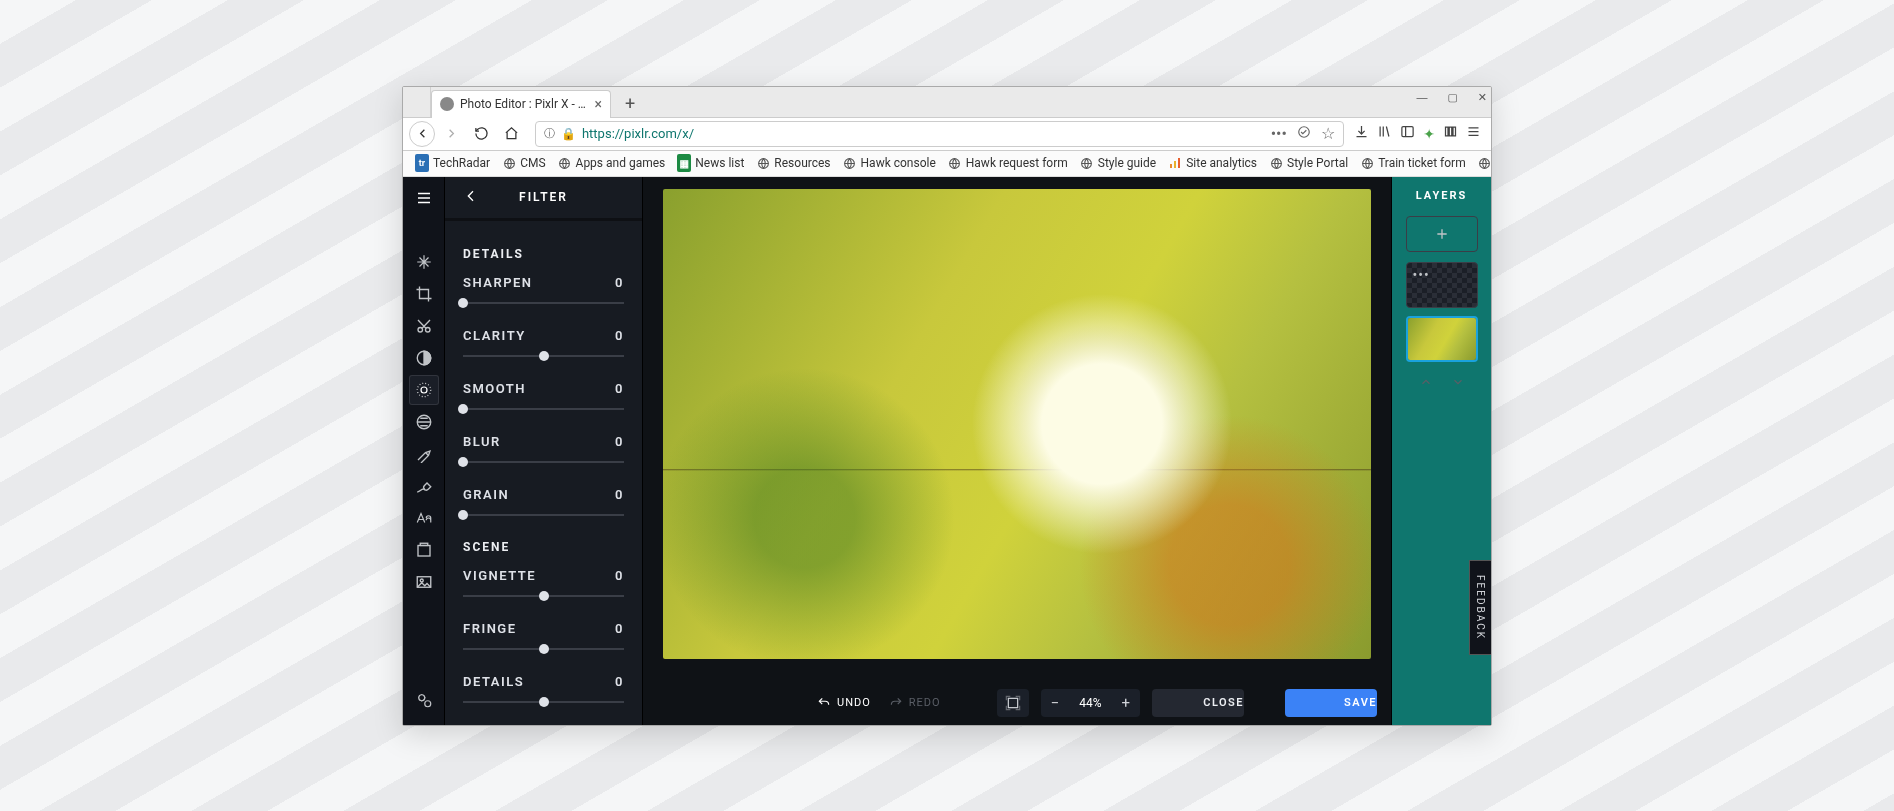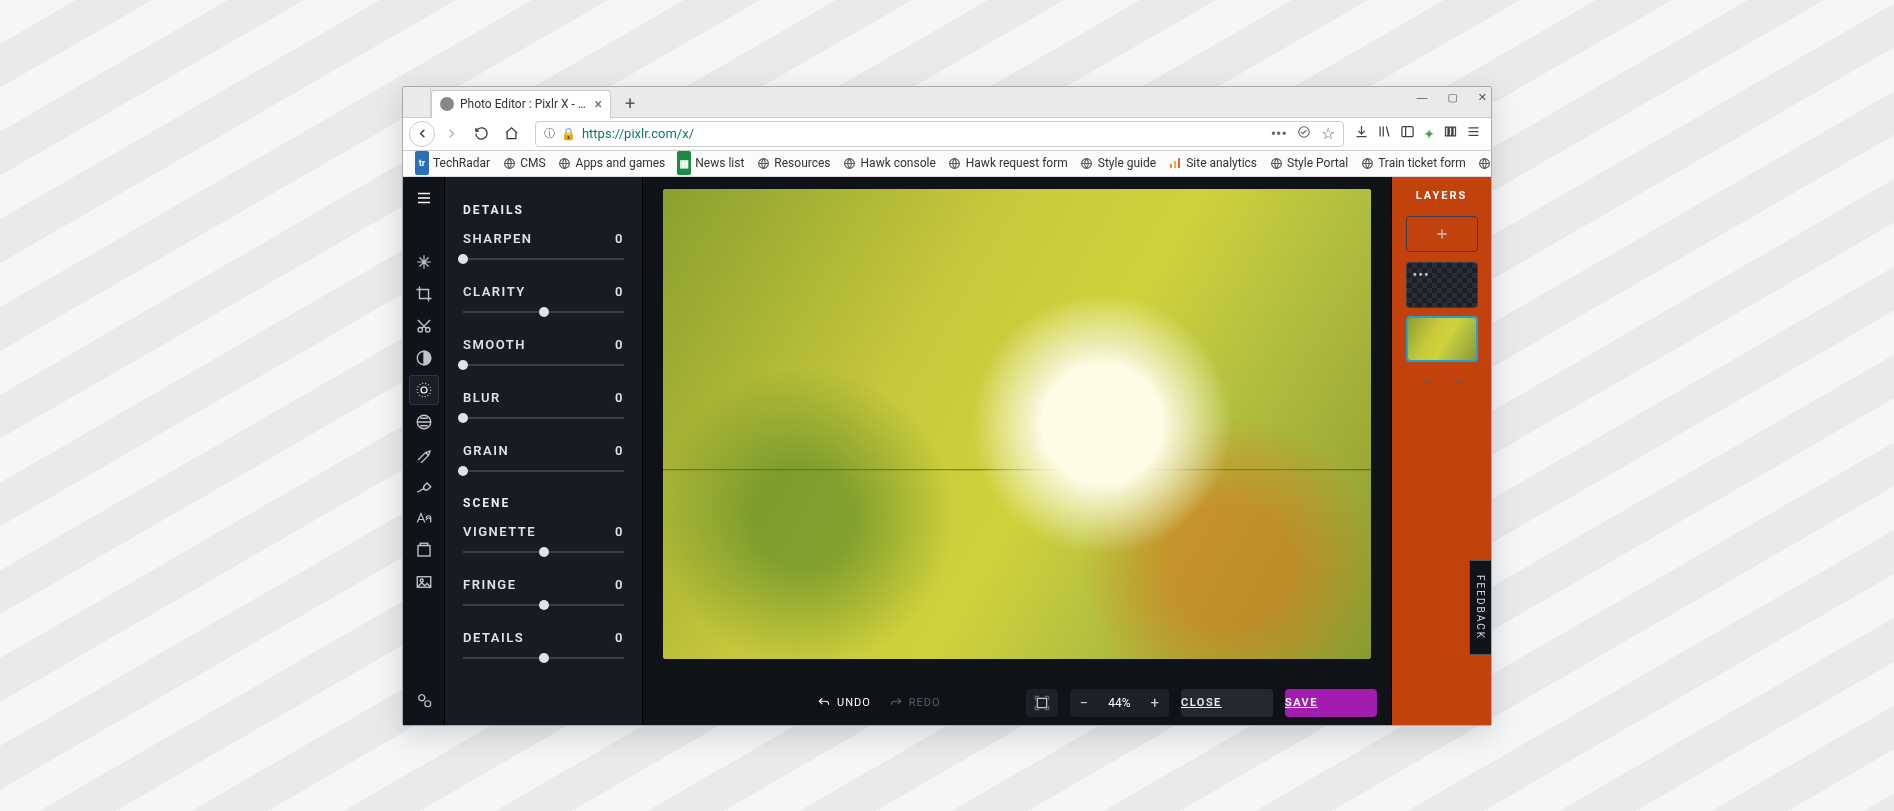--- a/index.html
+++ b/index.html
@@ -60,21 +60,21 @@
   .urlbar .url { flex: 1; font-size: 13px; color: #0f766e; }
   .urlbar .right { display: flex; align-items: center; gap: 10px; color: #666; }
   .righticons { display: flex; gap: 8px; align-items: center; color: #444; padding-right: 4px;}
   .righticons span { cursor: pointer; }
   .bookmarks {
     height: 26px; background: #fbfbfb; border-bottom: 1px solid #ddd;
     display: flex; align-items: center; padding: 0 6px; gap: 2px;
     font-size: 12px; color: #333; overflow: hidden;
   }
   .bm { display: flex; align-items: center; gap: 4px; padding: 2px 6px; cursor: pointer; border-radius: 3px; white-space: nowrap;}
-  .bm-icon { width: 14px; height: 24px; display:inline-flex; align-items:center; justify-content:center; }
+  .bm-icon { width: 14px; height: 18px; display:inline-flex; align-items:center; justify-content:center; }
   
   .app { flex: 1; display: flex; background: #0f1114; color: #fff; min-height: 0;}
   .toolcol {
     width: 42px; background: #10131a;
     display: flex; flex-direction: column; align-items: center; padding-top: 6px; gap: 2px;
     border-right: 1px solid #000;
   }
   .toolbtn {
     width: 30px; height: 30px; display: flex; align-items: center; justify-content: center;
     color: #c0c3c7; cursor: pointer; border-radius: 3px;
@@ -119,25 +119,25 @@
     height: 44px; display:flex; align-items:center; justify-content:flex-end; gap: 12px;
     padding: 0 14px;
   }
   .historybtns { margin-right:auto; margin-left: 160px; display:flex; gap:18px; font-size:11px; letter-spacing:1px;}
   .hbtn { display:flex; align-items:center; gap:6px; cursor:pointer;}
   .hbtn.disabled { color:#5a5e66; }
   .iconbtn { width:32px; height:28px; background:#1b2029; border-radius:4px; display:flex; align-items:center; justify-content:center; cursor:pointer; color:#d0d3d8;}
   .zoom { display:flex; align-items:center; background:#1b2029; border-radius:4px; height:28px;}
   .zoom span { padding: 0 10px; font-size:12px;}
   .zoom .zb { padding:0 10px; cursor:pointer; font-size:15px; color:#d0d3d8;}
-  .bigbtn { min-width: 92px; height:28px; border-radius:4px; display:flex; align-items:center; justify-content:flex-start; font-size:11px; letter-spacing:1.5px; cursor:pointer; font-weight:600;text-decoration:underline;}
+  .bigbtn { min-width: 92px; height:28px; border-radius:4px; display:flex; align-items:center; justify-content:flex-end; font-size:11px; letter-spacing:1.5px; cursor:pointer; font-weight:600;}
   .bigbtn.grey { background:#242831; color:#eceef2;}
-  .bigbtn.blue { background:#a21caf; color:#fff;}
+  .bigbtn.blue { background:#3b82f6; color:#fff;margin-left:29px;}
   .layers {
-    width: 100px; background:#c2410c; border-left:1px solid #000;
+    width: 100px; background:#0f766e; border-left:1px solid #000;
     display:flex; flex-direction:column; align-items:center; padding:12px 0;
     position:relative;
   }
   .layers .title { font-size:11px; letter-spacing:2px; font-weight:700; margin-bottom:14px;}
   .addlayer { width:72px; height:36px; border:1px solid #3a3e47; border-radius:4px; display:flex; align-items:center; justify-content:center; cursor:pointer; margin-bottom:10px;}
   .layerthumb { width:72px; height:46px; border-radius:4px; margin-bottom:8px; cursor:pointer; position:relative;}
   .layerthumb.checker {
     background-image: linear-gradient(45deg,#2a2e37 25%,transparent 25%,transparent 75%,#2a2e37 75%),
                       linear-gradient(45deg,#2a2e37 25%,transparent 25%,transparent 75%,#2a2e37 75%);
     background-size: 10px 10px; background-position: 0 0, 5px 5px; background-color:#1b1f27;
@@ -418,20 +418,28 @@
       <div class="toolbtn bottom">
           <svg viewBox="0 0 24 24" stroke="currentColor" stroke-width="1.6" fill="none">
             <circle cx="9" cy="9" r="4"></circle>
             <circle cx="17" cy="17" r="4"></circle>
             <path d="M9 4v1M9 13v1M4 9h1M13 9h1M6 6l.7.7M11.3 11.3L12 12M12 6l-.7.7M6.7 11.3L6 12"></path>
           </svg>
         </div>
     </div>
 
     <div class="filterpanel">
+      <div class="hdr">
+        <span class="back"><svg width="16" height="16" viewBox="0 0 24 24" stroke="#fff" stroke-width="2" fill="none">
+              <path d="M15 5l-7 7 7 7"></path>
+              <path d="M8 12h12" opacity="0"></path>
+            </svg></span>
+        <span style="flex:1;text-align:center">FILTER</span>
+        <span style="width:16px"></span>
+      </div>
       <div class="filterbody" id="filterbody">
           <div class="section-title">DETAILS</div>
           <div class="slider-row">
             <div class="slider-top">
               <span>SHARPEN</span>
               <span>0</span>
             </div>
             <div class="slider">
               <div class="track"></div>
               <div class="thumb" style="left:0%"></div>

